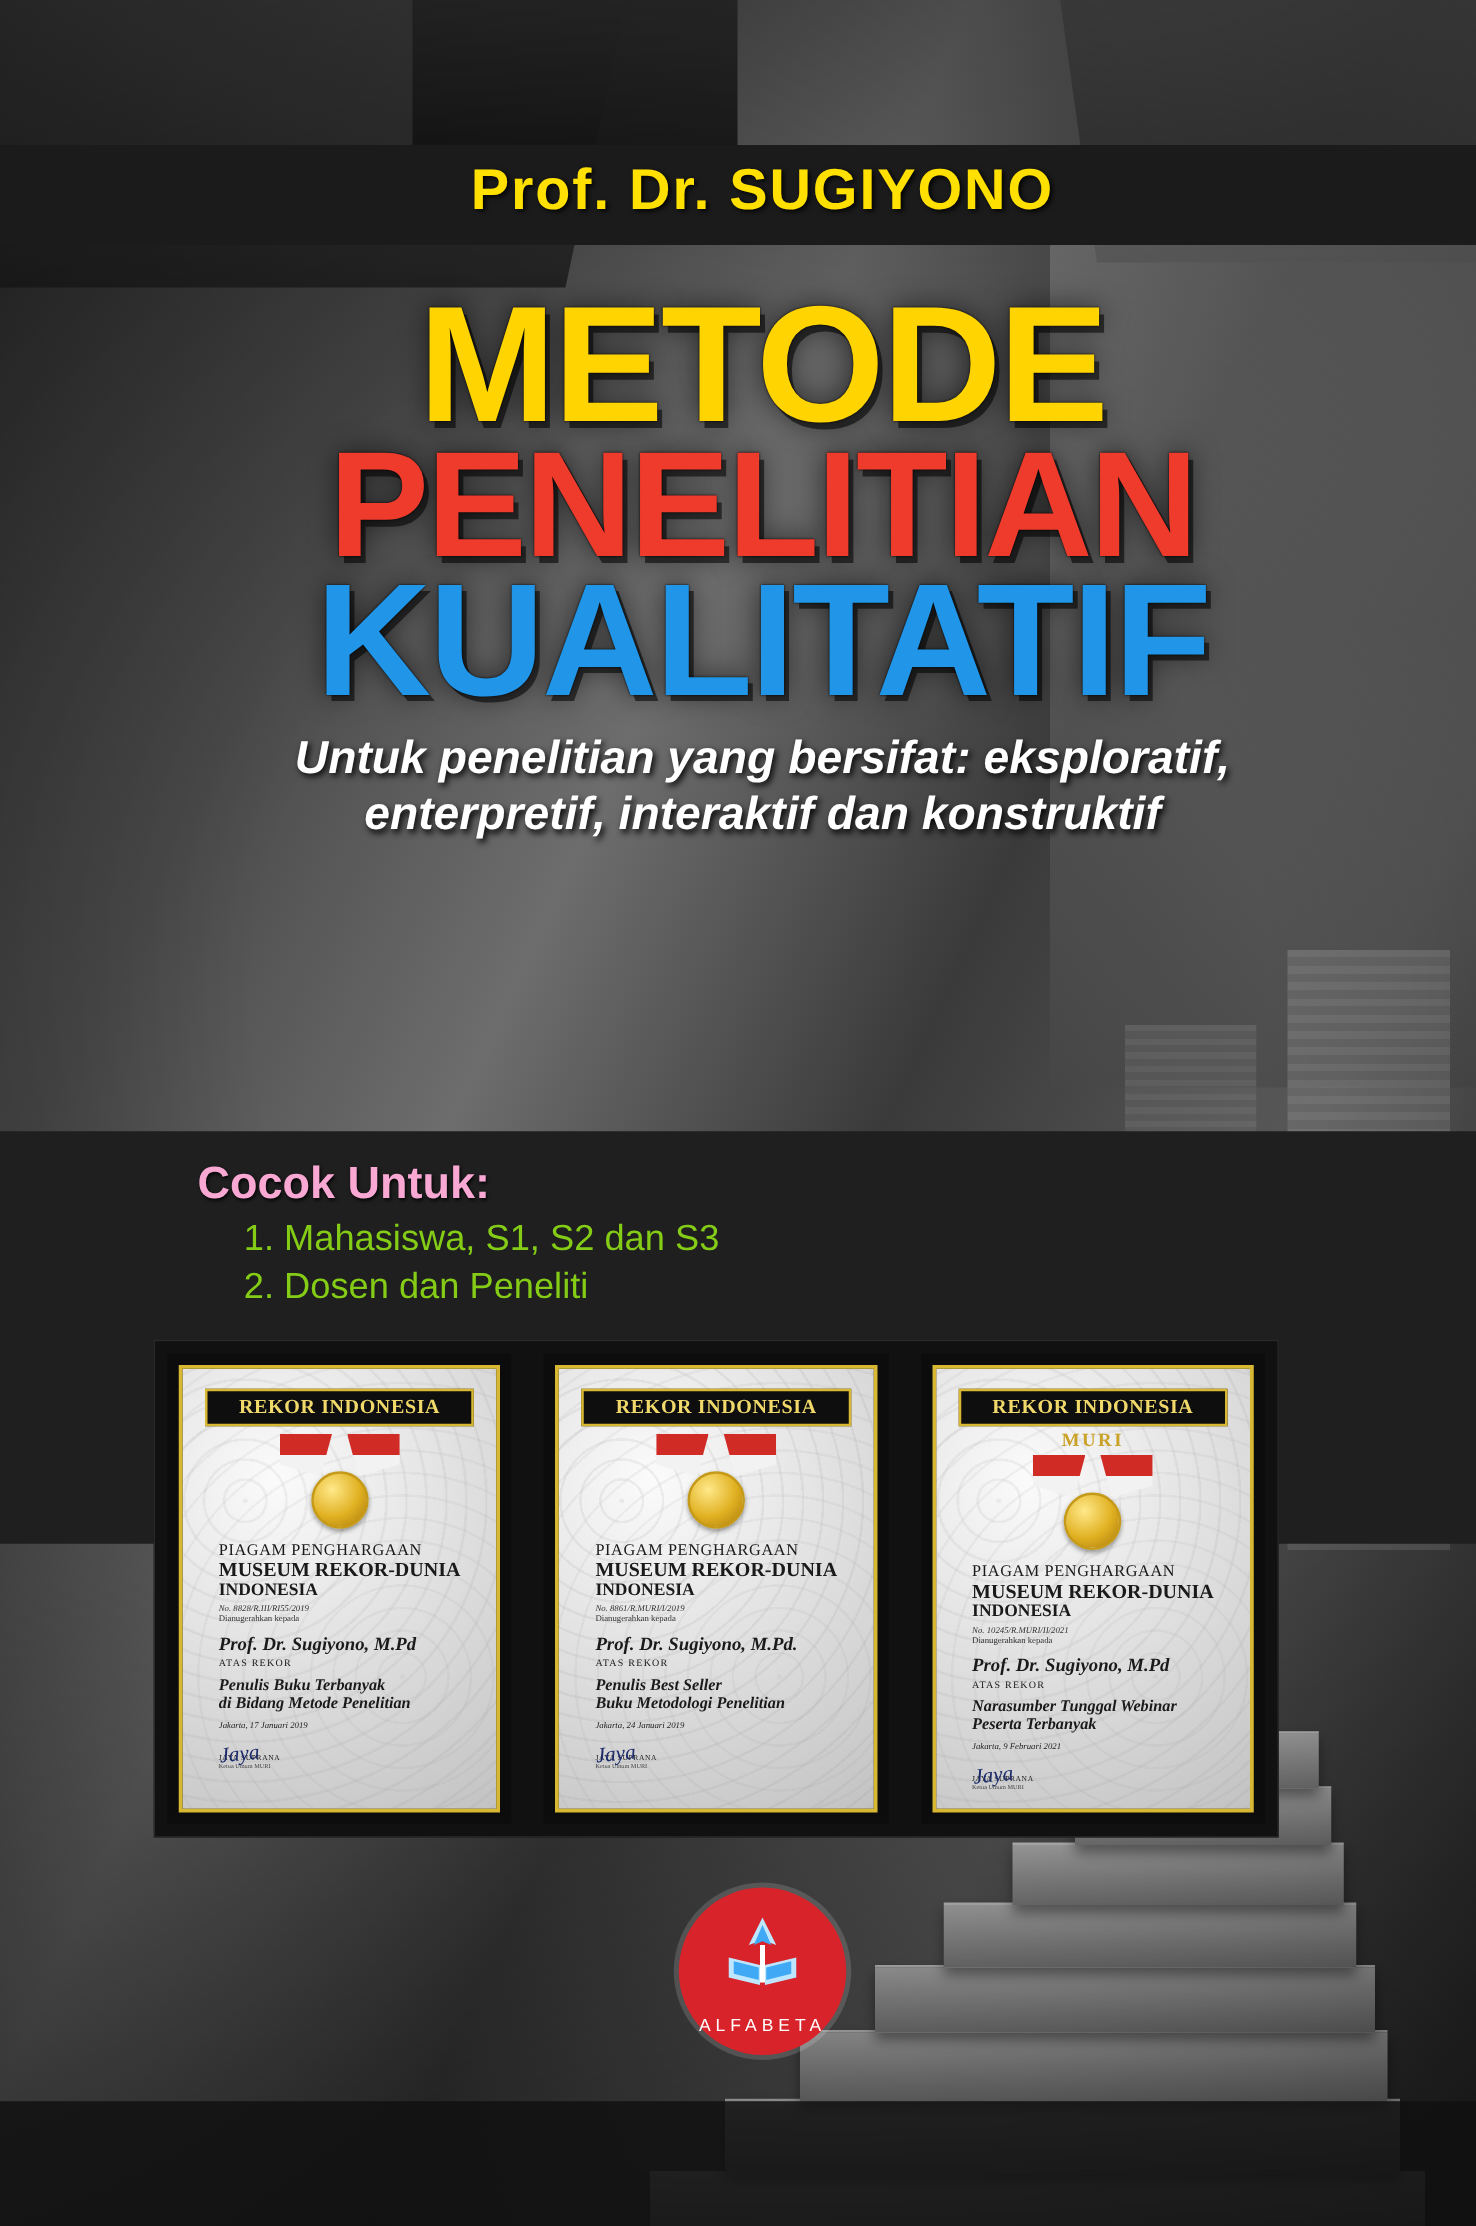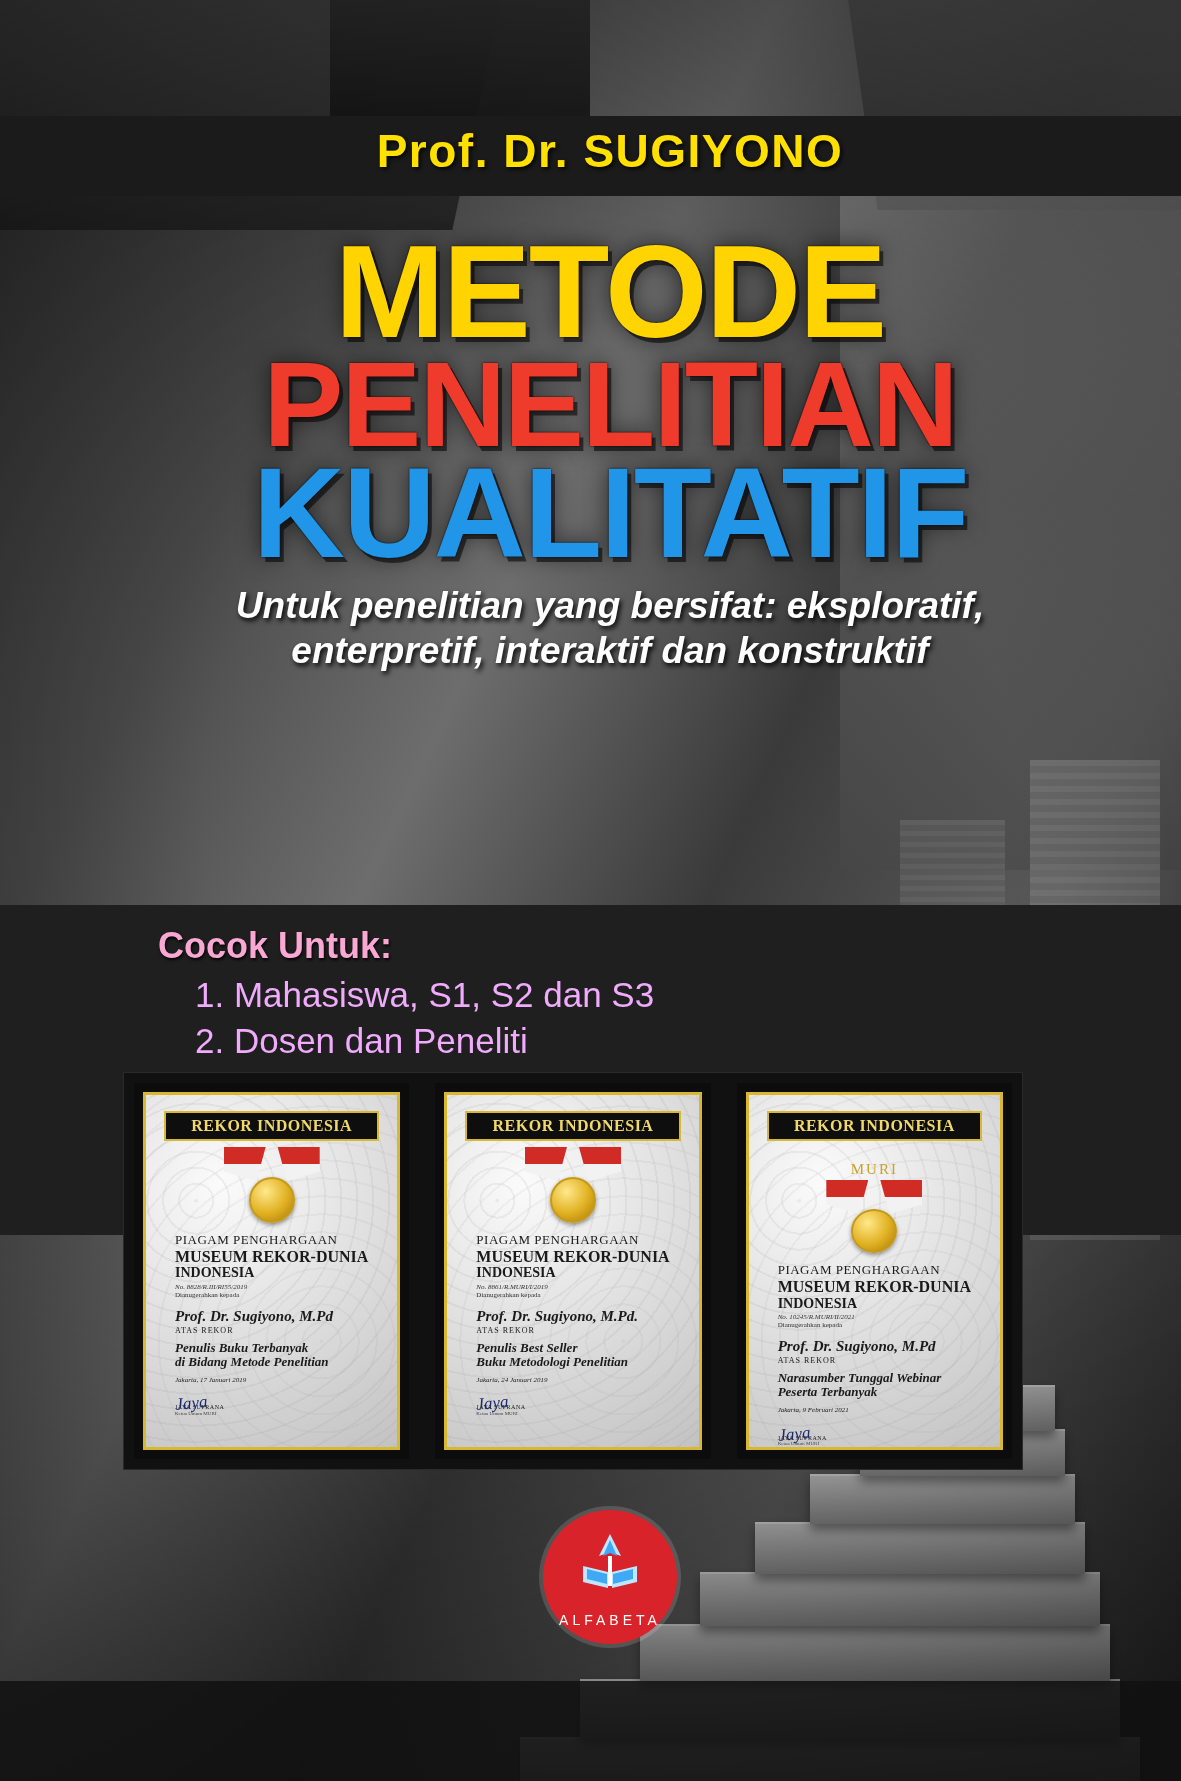--- a/index.html
+++ b/index.html
@@ -180,22 +180,22 @@
     position: absolute;
     left: 158px; top: 925px;
     color: #f9a8d4;
     font-size: 36px;
     font-weight: bold;
     text-shadow: 1px 2px 3px rgba(0,0,0,.9);
   }
   .cocok-list {
     position: absolute;
     left: 195px; top: 972px;
-    color: #f0abfc;
-    font-size: 35px;
+    color: #84cc16;
+    font-size: 29px;
     line-height: 1.32;
   }
   .cocok-list div { white-space: nowrap; }
 
   
   .certs {
     position: absolute;
     left: 123px; top: 1072px;
     width: 900px; height: 398px;
     background: #111;
@@ -242,24 +242,24 @@
     color: #f0d96a;
     text-align: center;
     font-size: 16px;
     font-weight: bold;
     letter-spacing: .5px;
     padding: 4px 0;
     font-family: "Liberation Serif", serif;
   }
   .cert-mubi {
     position: relative;
-    margin-top: 20px;
+    margin-top: 4px;
     color: #c9a227;
     font-size: 15px;
-    font-weight: normal;
+    font-weight: bold;
     font-family: "Liberation Serif", serif;
     letter-spacing: 2px;
   }
   .ribbon {
     position: relative;
     margin-top: 6px;
     width: 96px; height: 34px;
   }
   .ribbon .r-left, .ribbon .r-right {
     position: absolute;

